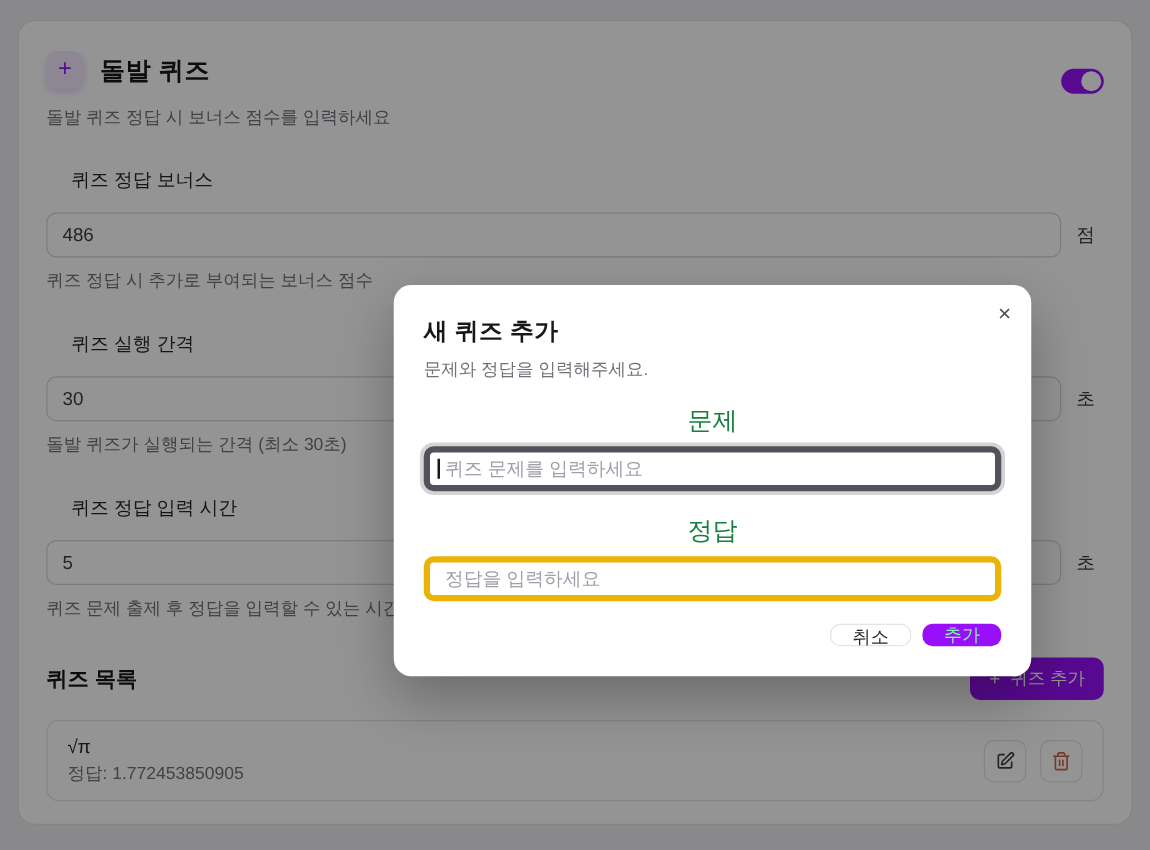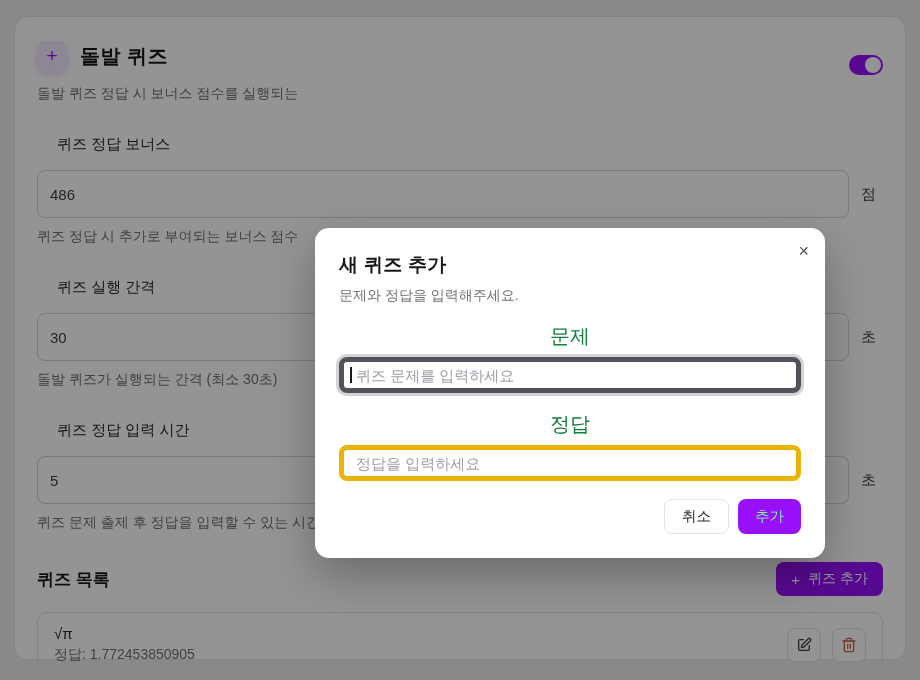--- a/index.html
+++ b/index.html
@@ -49,21 +49,21 @@
     border-radius: 50%;
     background: #ffffff;
   }
   .subtitle { margin-top: 10px; font-size: 14px; color: #71717a; }
 
   .field { margin-top: 32px; }
   .field-label { font-size: 15px; font-weight: 500; color: #27272a; display: block; margin-left: 20px; }
   .input-row { display: flex; align-items: center; gap: 12px; margin-top: 16px; }
   .num-input {
     flex: 1;
-    height: 48px;
+    height: 36px;
     border: 1px solid #d4d4d8;
     border-radius: 8px;
     padding: 0 12px;
     font-size: 15px;
     color: #3f3f46;
     background: #fff;
     font-family: inherit;
     outline: none;
   }
   .unit { flex: none; width: 22px; font-size: 15px; color: #3f3f46; }
@@ -149,21 +149,21 @@
     box-shadow: 0 0 0 3px rgba(113,113,122,.30);
   }
   .caret {
     position: absolute;
     left: 11px; top: 10px;
     width: 1.5px; height: 16px;
     background: #18181b;
   }
   .modal-footer { margin-top: 18px; display: flex; justify-content: flex-end; gap: 9px; }
   .btn {
-    height: 35px; padding: 0 17px;
+    height: 18px; padding: 0 17px;
     border-radius: 8px;
     font-size: 14.5px; font-family: inherit;
     cursor: pointer;
   }
   .btn-cancel { background: #fff; border: 1px solid #e4e4e7; color: #27272a; }
   .btn-submit { background: #9810fa; border: none; color: #86efac; }
 </style>
 </head>
 <body>
 
@@ -172,21 +172,21 @@
     <div class="hdr-left">
       <div class="plus-badge">
         <span>+</span>
       </div>
       <h1 class="page-title">돌발 퀴즈</h1>
     </div>
     <div class="toggle">
       <div class="knob"></div>
     </div>
   </div>
-  <p class="subtitle">돌발 퀴즈 정답 시 보너스 점수를 실행되는</p>
+  <p class="subtitle">돌발 퀴즈 정답 시 보너스 점수를 입력하세요</p>
 
   <div class="field">
     <label class="field-label">퀴즈 정답 보너스</label>
     <div class="input-row">
       <input class="num-input" value="486" style="">
       <span class="unit">점</span>
     </div>
     <p class="help">퀴즈 정답 시 추가로 부여되는 보너스 점수</p>
   </div>
 

